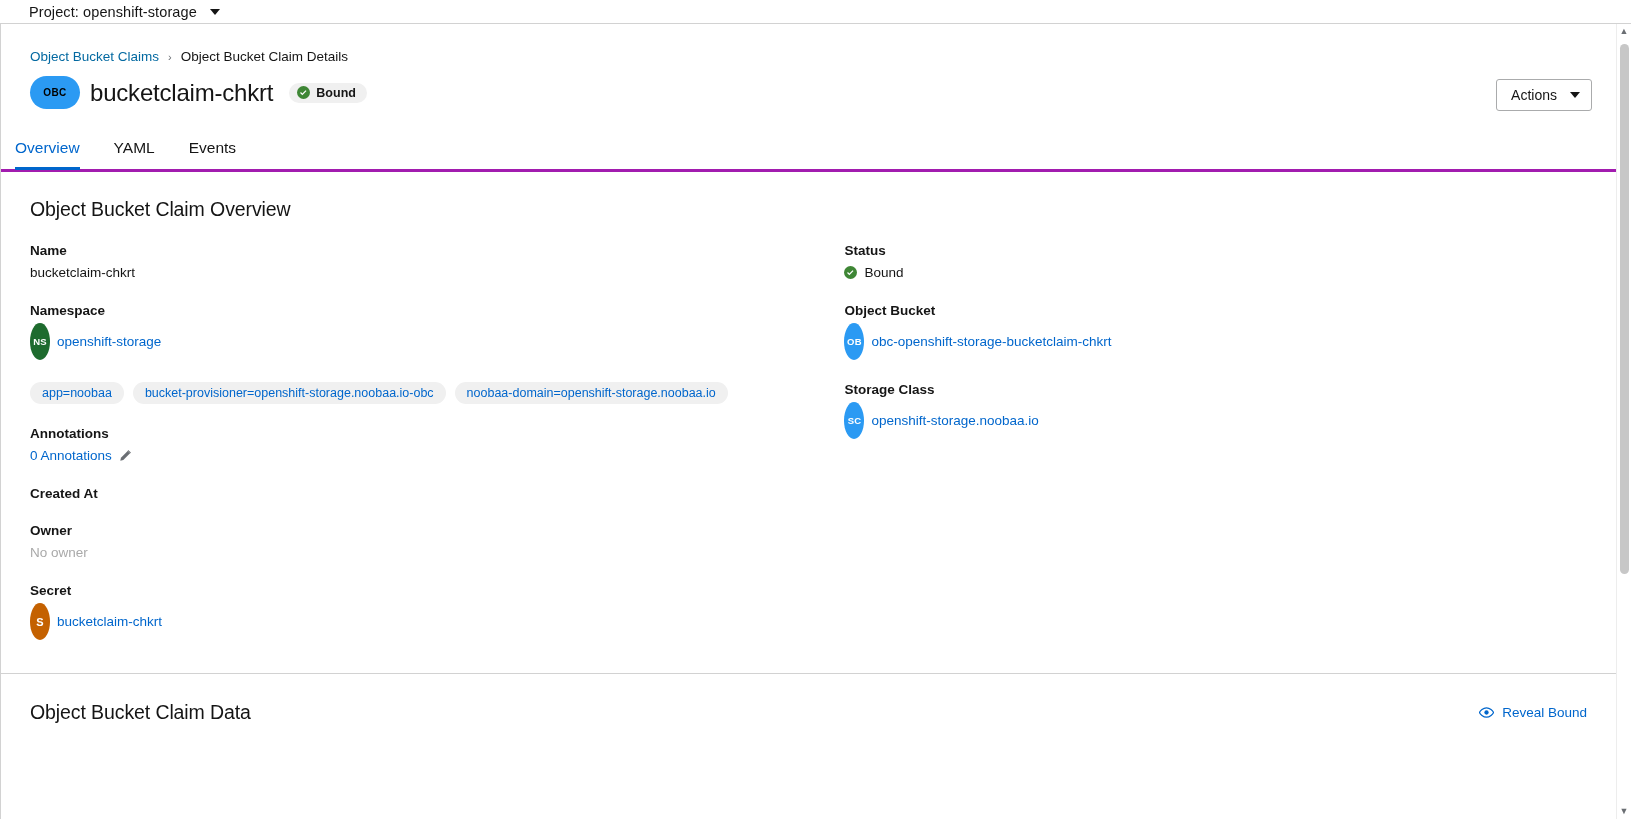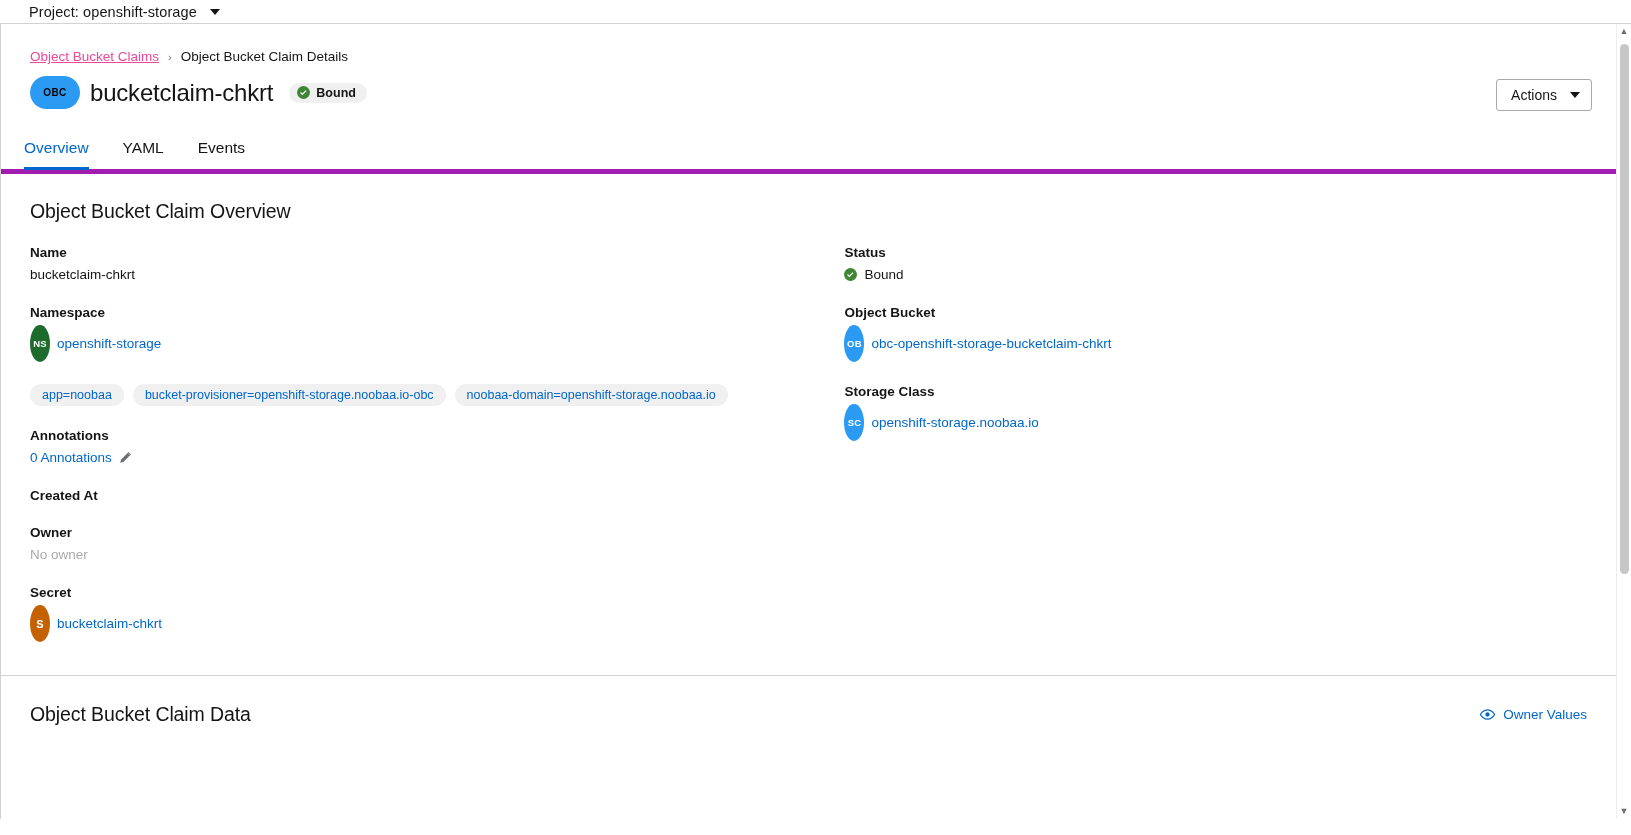--- a/index.html
+++ b/index.html
@@ -87,21 +87,21 @@
   }
 
   
   .breadcrumb {
     display: flex;
     align-items: center;
     gap: 9px;
     padding: 25px 0 0 29px;
     font-size: 13.5px;
   }
-  .crumb-link { color: #ec4899; cursor: pointer; text-decoration: underline; }
+  .crumb-link { color: #0369a1; cursor: pointer; }
   .crumb-sep  { color: #6a6e73; font-size: 11px; }
   .crumb-current { color: #151515; }
 
   
   .title-row {
     display: flex;
     align-items: flex-start;
     padding: 12px 24px 0 29px;
   }
   .title-left {
@@ -155,22 +155,22 @@
     border-radius: 3px;
     font-size: 14px;
     color: #151515;
     cursor: pointer;
     margin-top: 3px;
   }
 
   
   .tabbar {
     margin-top: 18px;
-    padding-left: 23px;
-    border-bottom: 5px solid #a21caf;
+    padding-left: 14px;
+    border-bottom: 3px solid #a21caf;
     display: flex;
     gap: 0;
   }
   .tab {
     position: relative;
     padding: 10px 17px 12px 17px;
     font-size: 15.5px;
     color: #151515;
     cursor: pointer;
     background: transparent;
@@ -434,21 +434,21 @@
 
     <div class="divider"></div>
 
     <div class="data-head">
       <h2 class="section-title" style="margin:0;">Object Bucket Claim Data</h2>
       <span class="reveal">
         <svg class="eye" viewBox="0 0 16 16">
           <path d="M8 3C4.3 3 1.3 6.2.5 8c.8 1.8 3.8 5 7.5 5s6.7-3.2 7.5-5c-.8-1.8-3.8-5-7.5-5z" fill="none" stroke="#06c" stroke-width="1.3"></path>
           <circle cx="8" cy="8" r="2.3" fill="#06c"></circle>
         </svg>
-        <span>Owner Values</span>
+        <span>Reveal Bound</span>
       </span>
     </div>
 
   </div>
 
   <div class="scroll-gutter">
     <div class="scroll-arrow top">▲</div>
     <div class="scroll-thumb"></div>
     <div class="scroll-arrow bottom">▼</div>
   </div>

